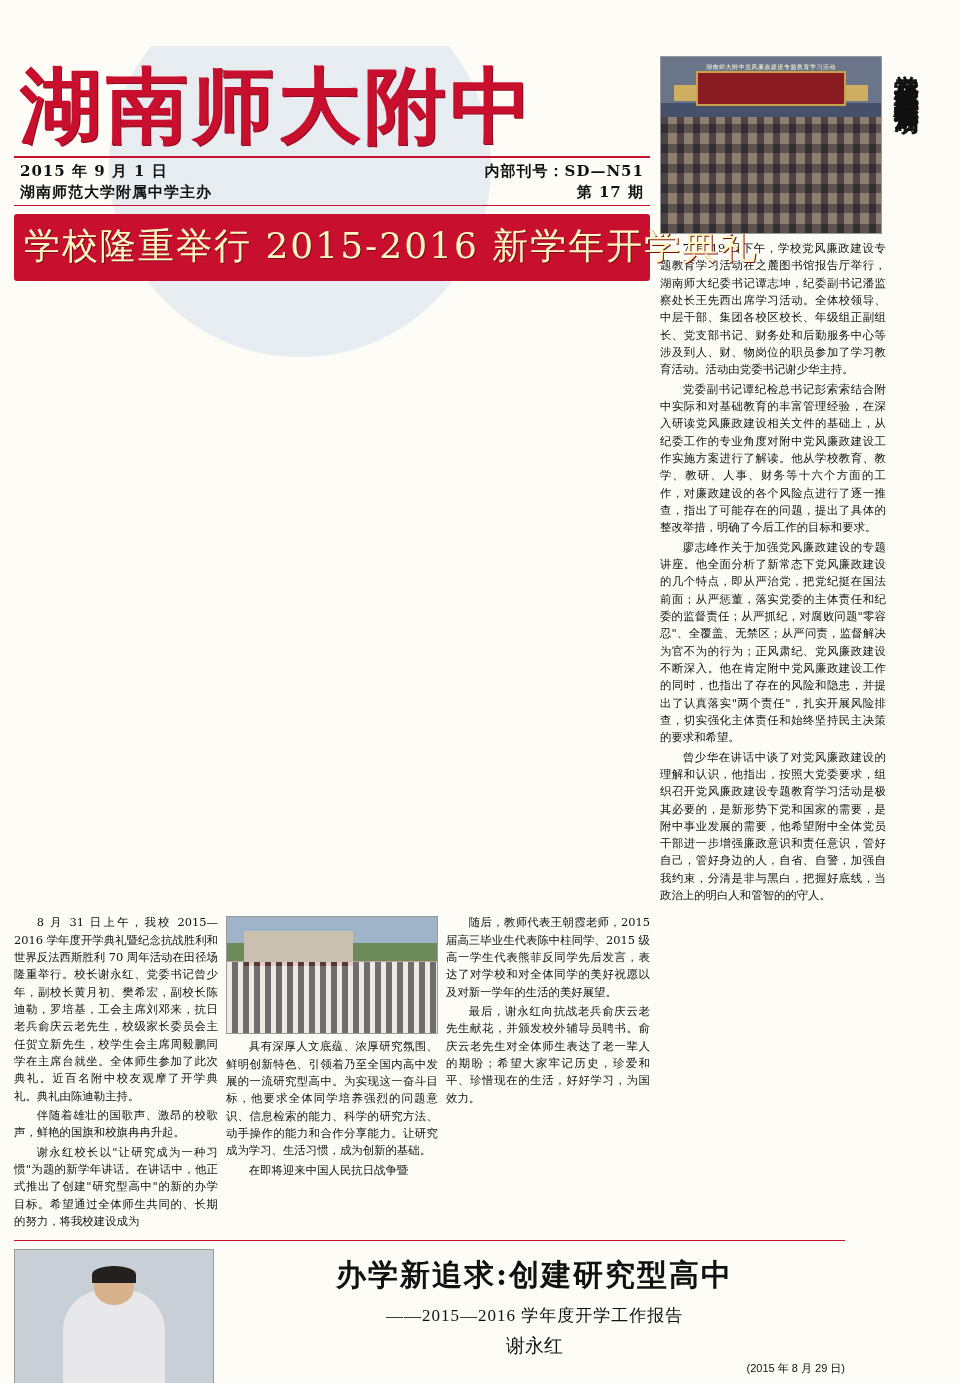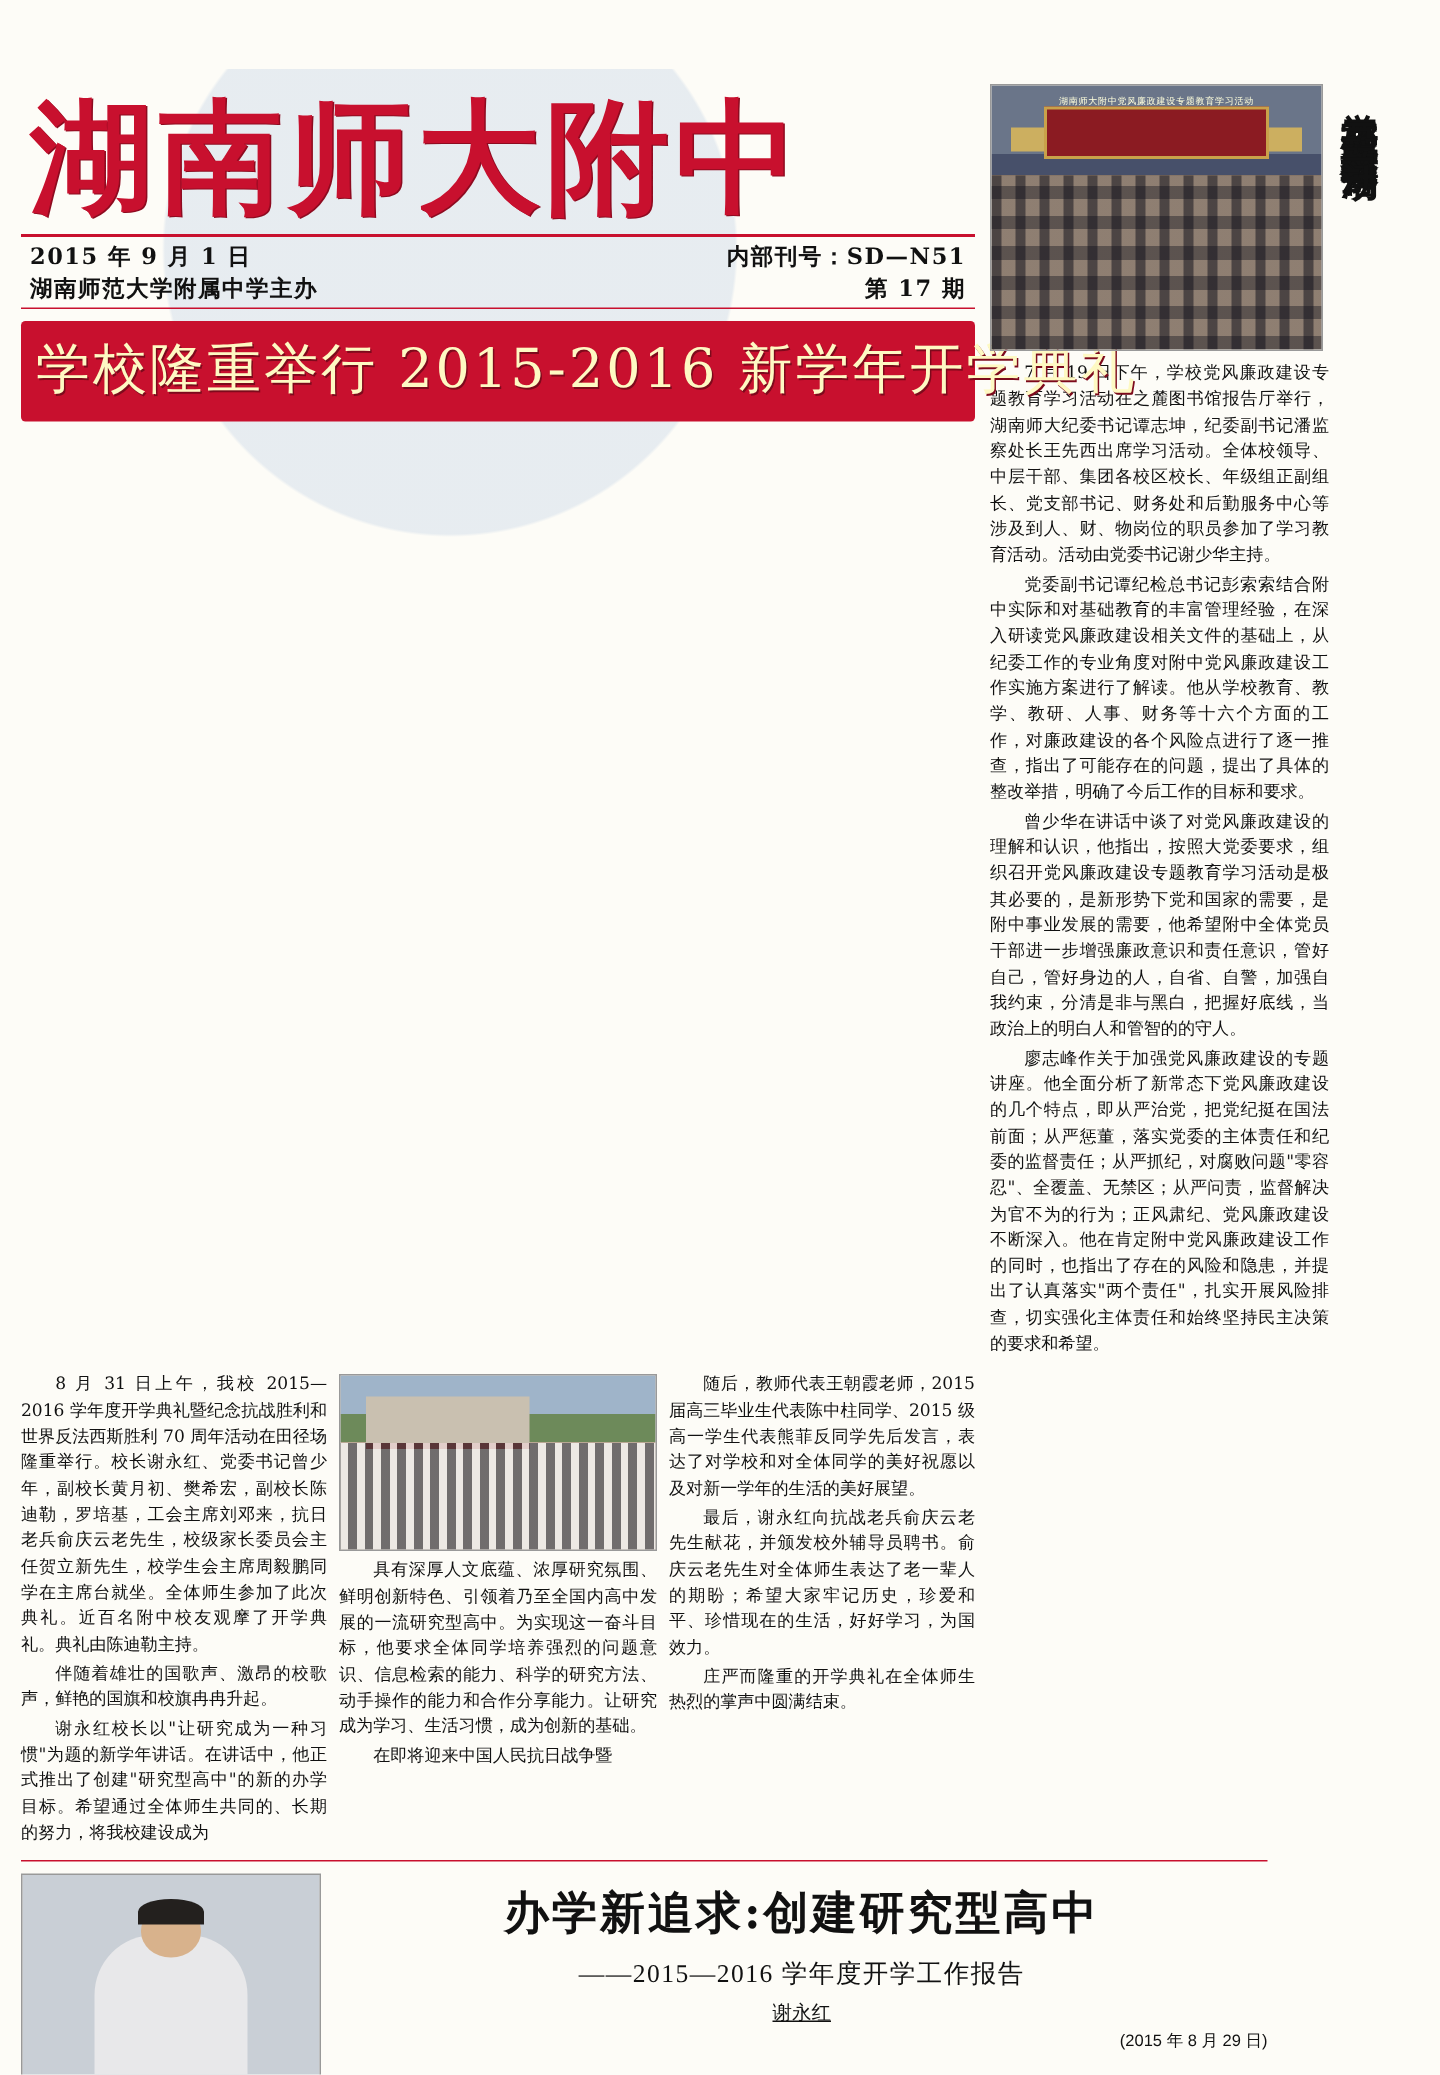--- a/index.html
+++ b/index.html
@@ -167,21 +167,21 @@
   }
   .feature-title-area { flex:1; text-align:center; padding-top:6px; }
   .feature-title {
     font-family:"DejaVu Serif","Liberation Serif",serif;
     font-weight:bold; font-size:30px; letter-spacing:2px;
   }
   .feature-sub {
     font-family:Liberation Serif, serif;
     font-size:17px; margin-top:8px; letter-spacing:1px;
   }
-  .feature-byline { font-size:13px; margin-top:6px; font-family:"DejaVu Serif",serif;text-decoration:underline; }
+  .feature-byline { font-size:19px; margin-top:6px; font-family:"DejaVu Serif",serif; }
   .feature-date { font-size:11px; margin-top:2px; font-family:Liberation Sans, sans-serif;text-align:right; }
 
   .cols4 { display:flex; gap:9px; margin-top:6px; }
   .cols4 .c { width:223px; }
   .greet { font-family:"DejaVu Serif",serif; font-size:13px; font-weight:bold; margin:4px 0 3px; }
 
   .photo .nameplate{
     position:absolute; left:6%; top:16%; width:88%; height:9%;
     background:#d7b65c; opacity:.9;
   }
@@ -215,22 +215,22 @@
       <div class="vtitle">学校召开党风廉政建设专题教育学习活动</div>
       <div style="width:226px;">
         <div class="photo meeting">
           <div class="nameplate"></div>
           <div class="screen"></div>
           <div class="cap">湖南师大附中党风廉政建设专题教育学习活动</div>
         </div>
         <div class="col-text" style="margin-top:6px;">
           <p>7 月 19 日下午，学校党风廉政建设专题教育学习活动在之麓图书馆报告厅举行，湖南师大纪委书记谭志坤，纪委副书记潘监察处长王先西出席学习活动。全体校领导、中层干部、集团各校区校长、年级组正副组长、党支部书记、财务处和后勤服务中心等涉及到人、财、物岗位的职员参加了学习教育活动。活动由党委书记谢少华主持。</p>
           <p>党委副书记谭纪检总书记彭索索结合附中实际和对基础教育的丰富管理经验，在深入研读党风廉政建设相关文件的基础上，从纪委工作的专业角度对附中党风廉政建设工作实施方案进行了解读。他从学校教育、教学、教研、人事、财务等十六个方面的工作，对廉政建设的各个风险点进行了逐一推查，指出了可能存在的问题，提出了具体的整改举措，明确了今后工作的目标和要求。</p>
+          <p>廖志峰作关于加强党风廉政建设的专题讲座。他全面分析了新常态下党风廉政建设的几个特点，即从严治党，把党纪挺在国法前面；从严惩董，落实党委的主体责任和纪委的监督责任；从严抓纪，对腐败问题"零容忍"、全覆盖、无禁区；从严问责，监督解决为官不为的行为；正风肃纪、党风廉政建设不断深入。他在肯定附中党风廉政建设工作的同时，也指出了存在的风险和隐患，并提出了认真落实"两个责任"，扎实开展风险排查，切实强化主体责任和始终坚持民主决策的要求和希望。</p>
           <p>曾少华在讲话中谈了对党风廉政建设的理解和认识，他指出，按照大党委要求，组织召开党风廉政建设专题教育学习活动是极其必要的，是新形势下党和国家的需要，是附中事业发展的需要，他希望附中全体党员干部进一步增强廉政意识和责任意识，管好自己，管好身边的人，自省、自警，加强自我约束，分清是非与黑白，把握好底线，当政治上的明白人和管智的的守人。</p>
-          <p>廖志峰作关于加强党风廉政建设的专题讲座。他全面分析了新常态下党风廉政建设的几个特点，即从严治党，把党纪挺在国法前面；从严惩董，落实党委的主体责任和纪委的监督责任；从严抓纪，对腐败问题"零容忍"、全覆盖、无禁区；从严问责，监督解决为官不为的行为；正风肃纪、党风廉政建设不断深入。他在肯定附中党风廉政建设工作的同时，也指出了存在的风险和隐患，并提出了认真落实"两个责任"，扎实开展风险排查，切实强化主体责任和始终坚持民主决策的要求和希望。</p>
         </div>
       </div>
     </div>
   </div>
 
   <div class="body-wrap">
     <div class="left-block">
       <div class="story1">
         <div class="c col-text">
           <p>8 月 31 日上午，我校 2015—2016 学年度开学典礼暨纪念抗战胜利和世界反法西斯胜利 70 周年活动在田径场隆重举行。校长谢永红、党委书记曾少年，副校长黄月初、樊希宏，副校长陈迪勒，罗培基，工会主席刘邓来，抗日老兵俞庆云老先生，校级家长委员会主任贺立新先生，校学生会主席周毅鹏同学在主席台就坐。全体师生参加了此次典礼。近百名附中校友观摩了开学典礼。典礼由陈迪勒主持。</p>
@@ -242,21 +242,20 @@
             <div class="bldg"></div>
           </div>
           <div class="col-text">
             <p>具有深厚人文底蕴、浓厚研究氛围、鲜明创新特色、引领着乃至全国内高中发展的一流研究型高中。为实现这一奋斗目标，他要求全体同学培养强烈的问题意识、信息检索的能力、科学的研究方法、动手操作的能力和合作分享能力。让研究成为学习、生活习惯，成为创新的基础。</p>
             <p>在即将迎来中国人民抗日战争暨</p>
           </div>
         </div>
         <div class="c col-text">
           <p>随后，教师代表王朝霞老师，2015 届高三毕业生代表陈中柱同学、2015 级高一学生代表熊菲反同学先后发言，表达了对学校和对全体同学的美好祝愿以及对新一学年的生活的美好展望。</p>
           <p>最后，谢永红向抗战老兵俞庆云老先生献花，并颁发校外辅导员聘书。俞庆云老先生对全体师生表达了老一辈人的期盼；希望大家牢记历史，珍爱和平、珍惜现在的生活，好好学习，为国效力。</p>
-          <p>庄严而隆重的开学典礼在全体师生热烈的掌声中圆满结束。</p>
         </div>
       </div>
     </div>
     <div class="right-block"></div>
   </div>
 
   <hr class="sep">
 
   <div class="feature">
     <div class="feature-head">

